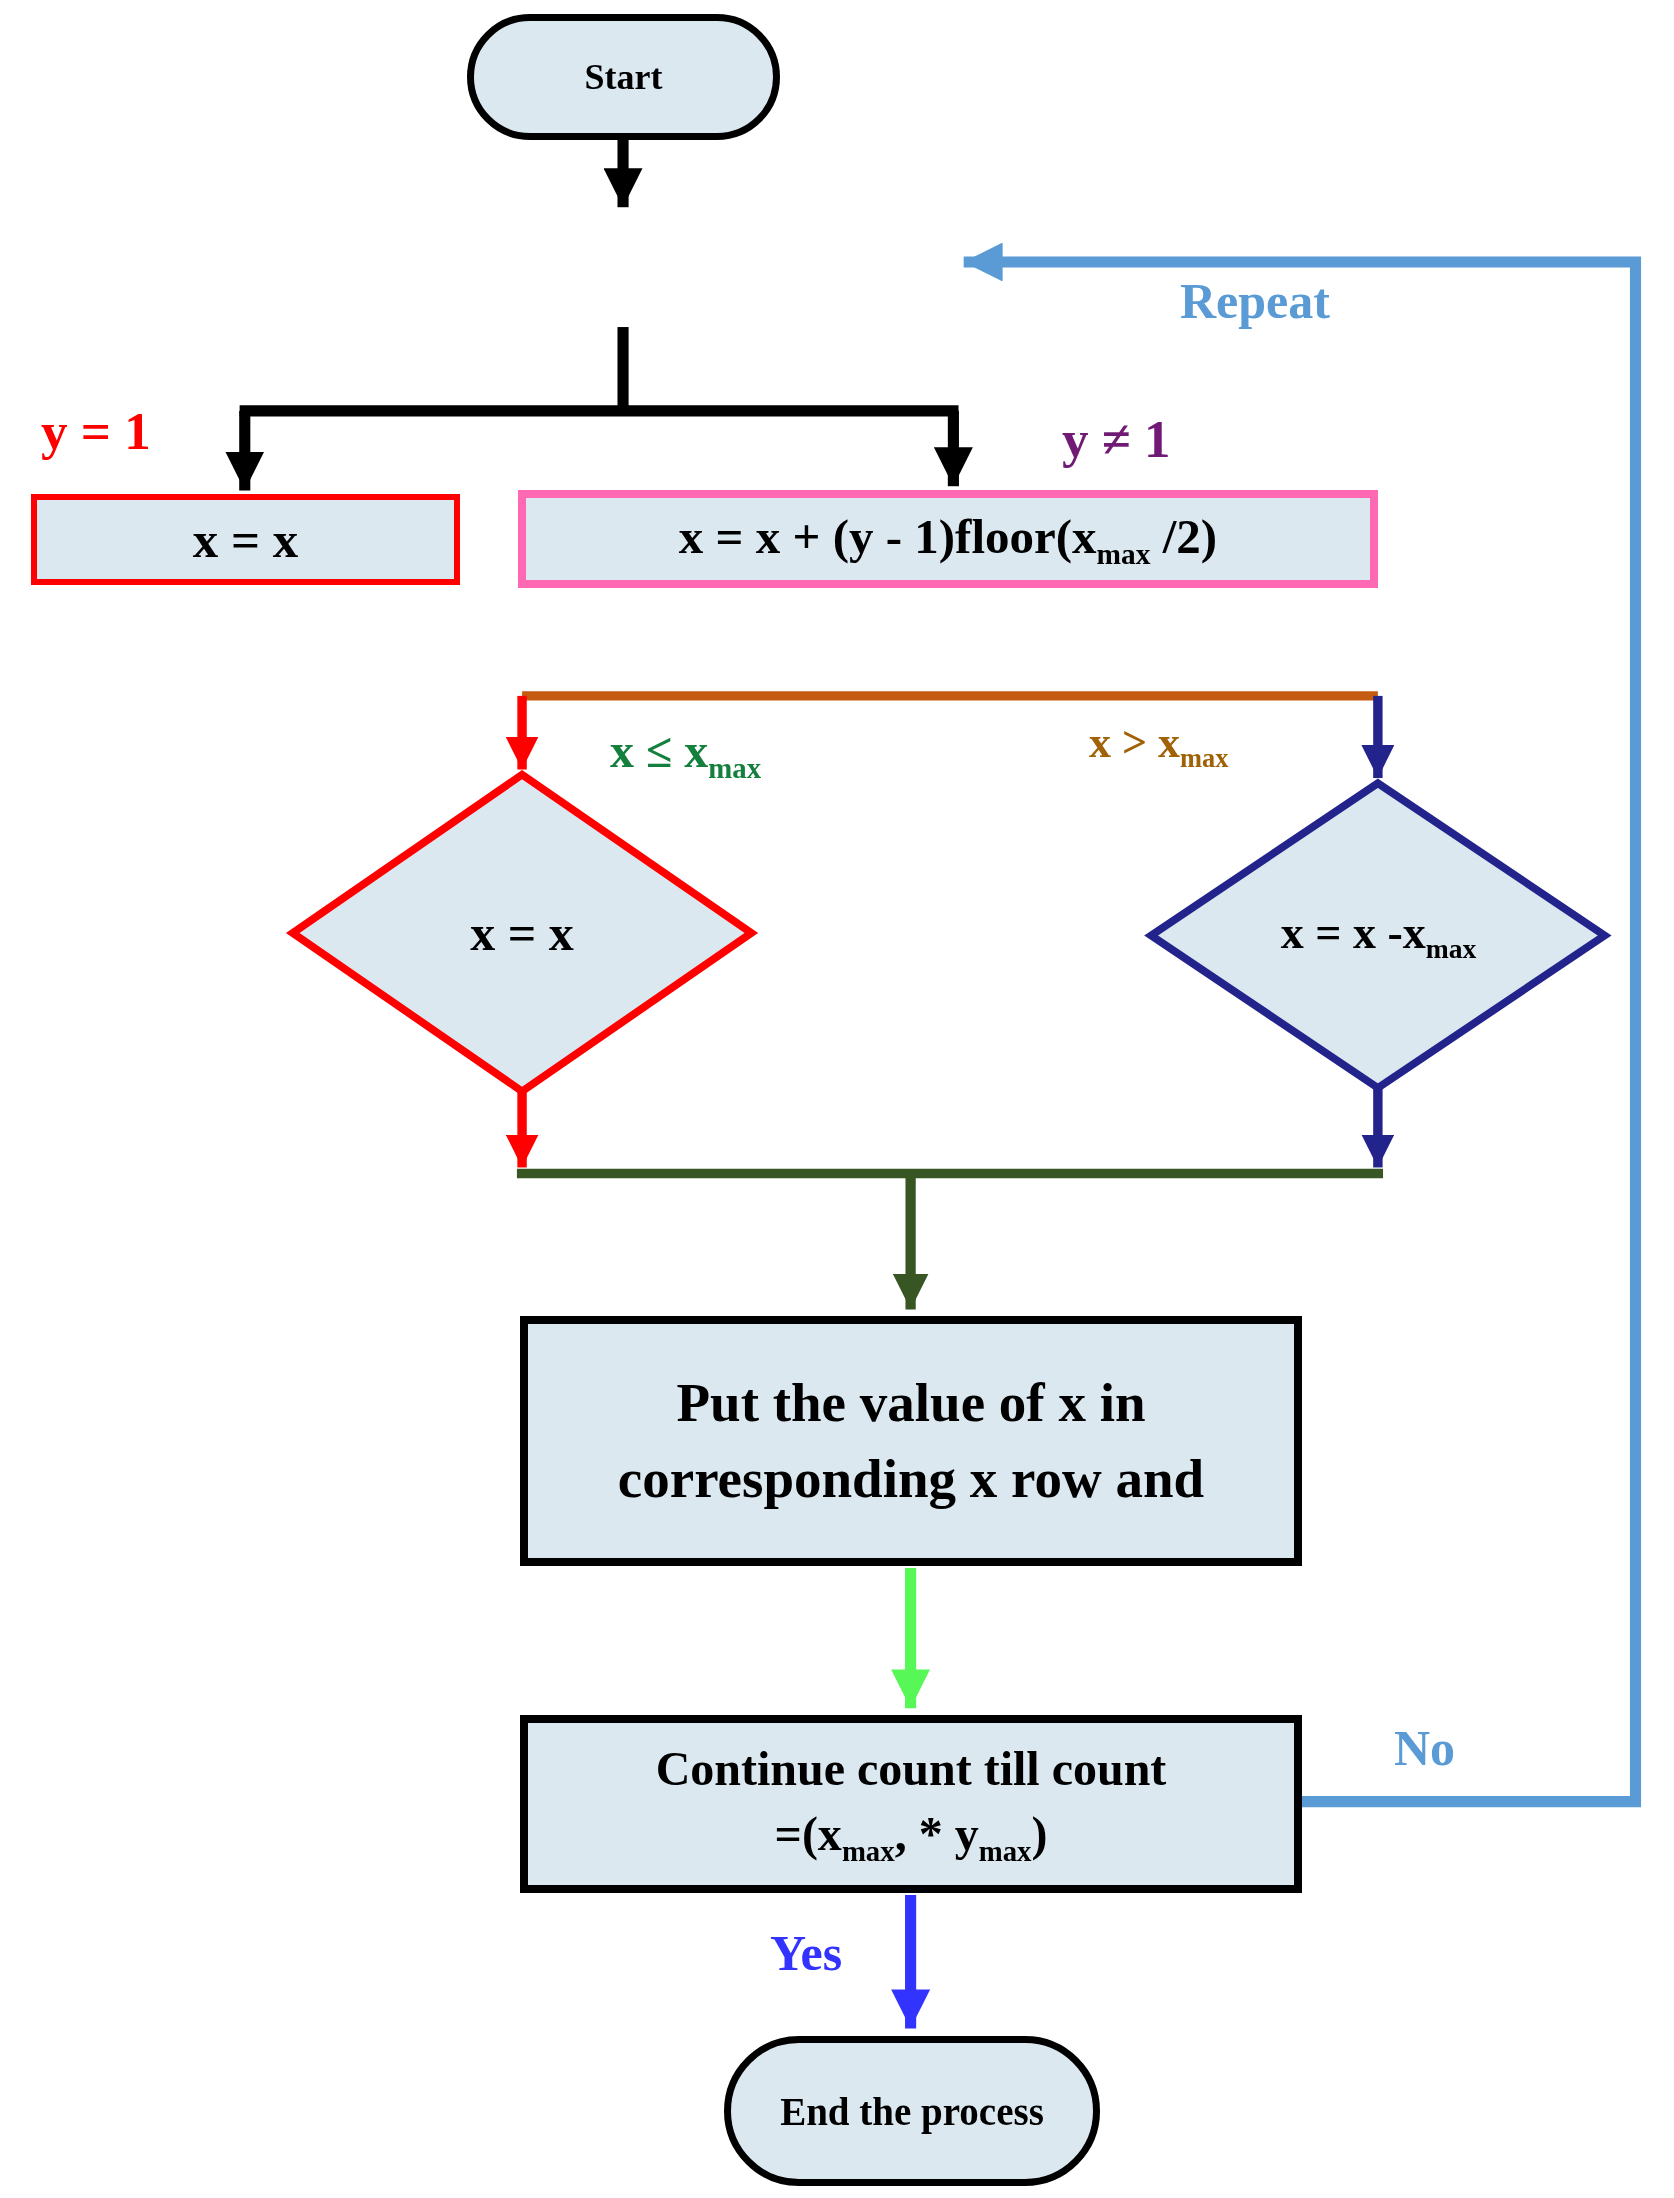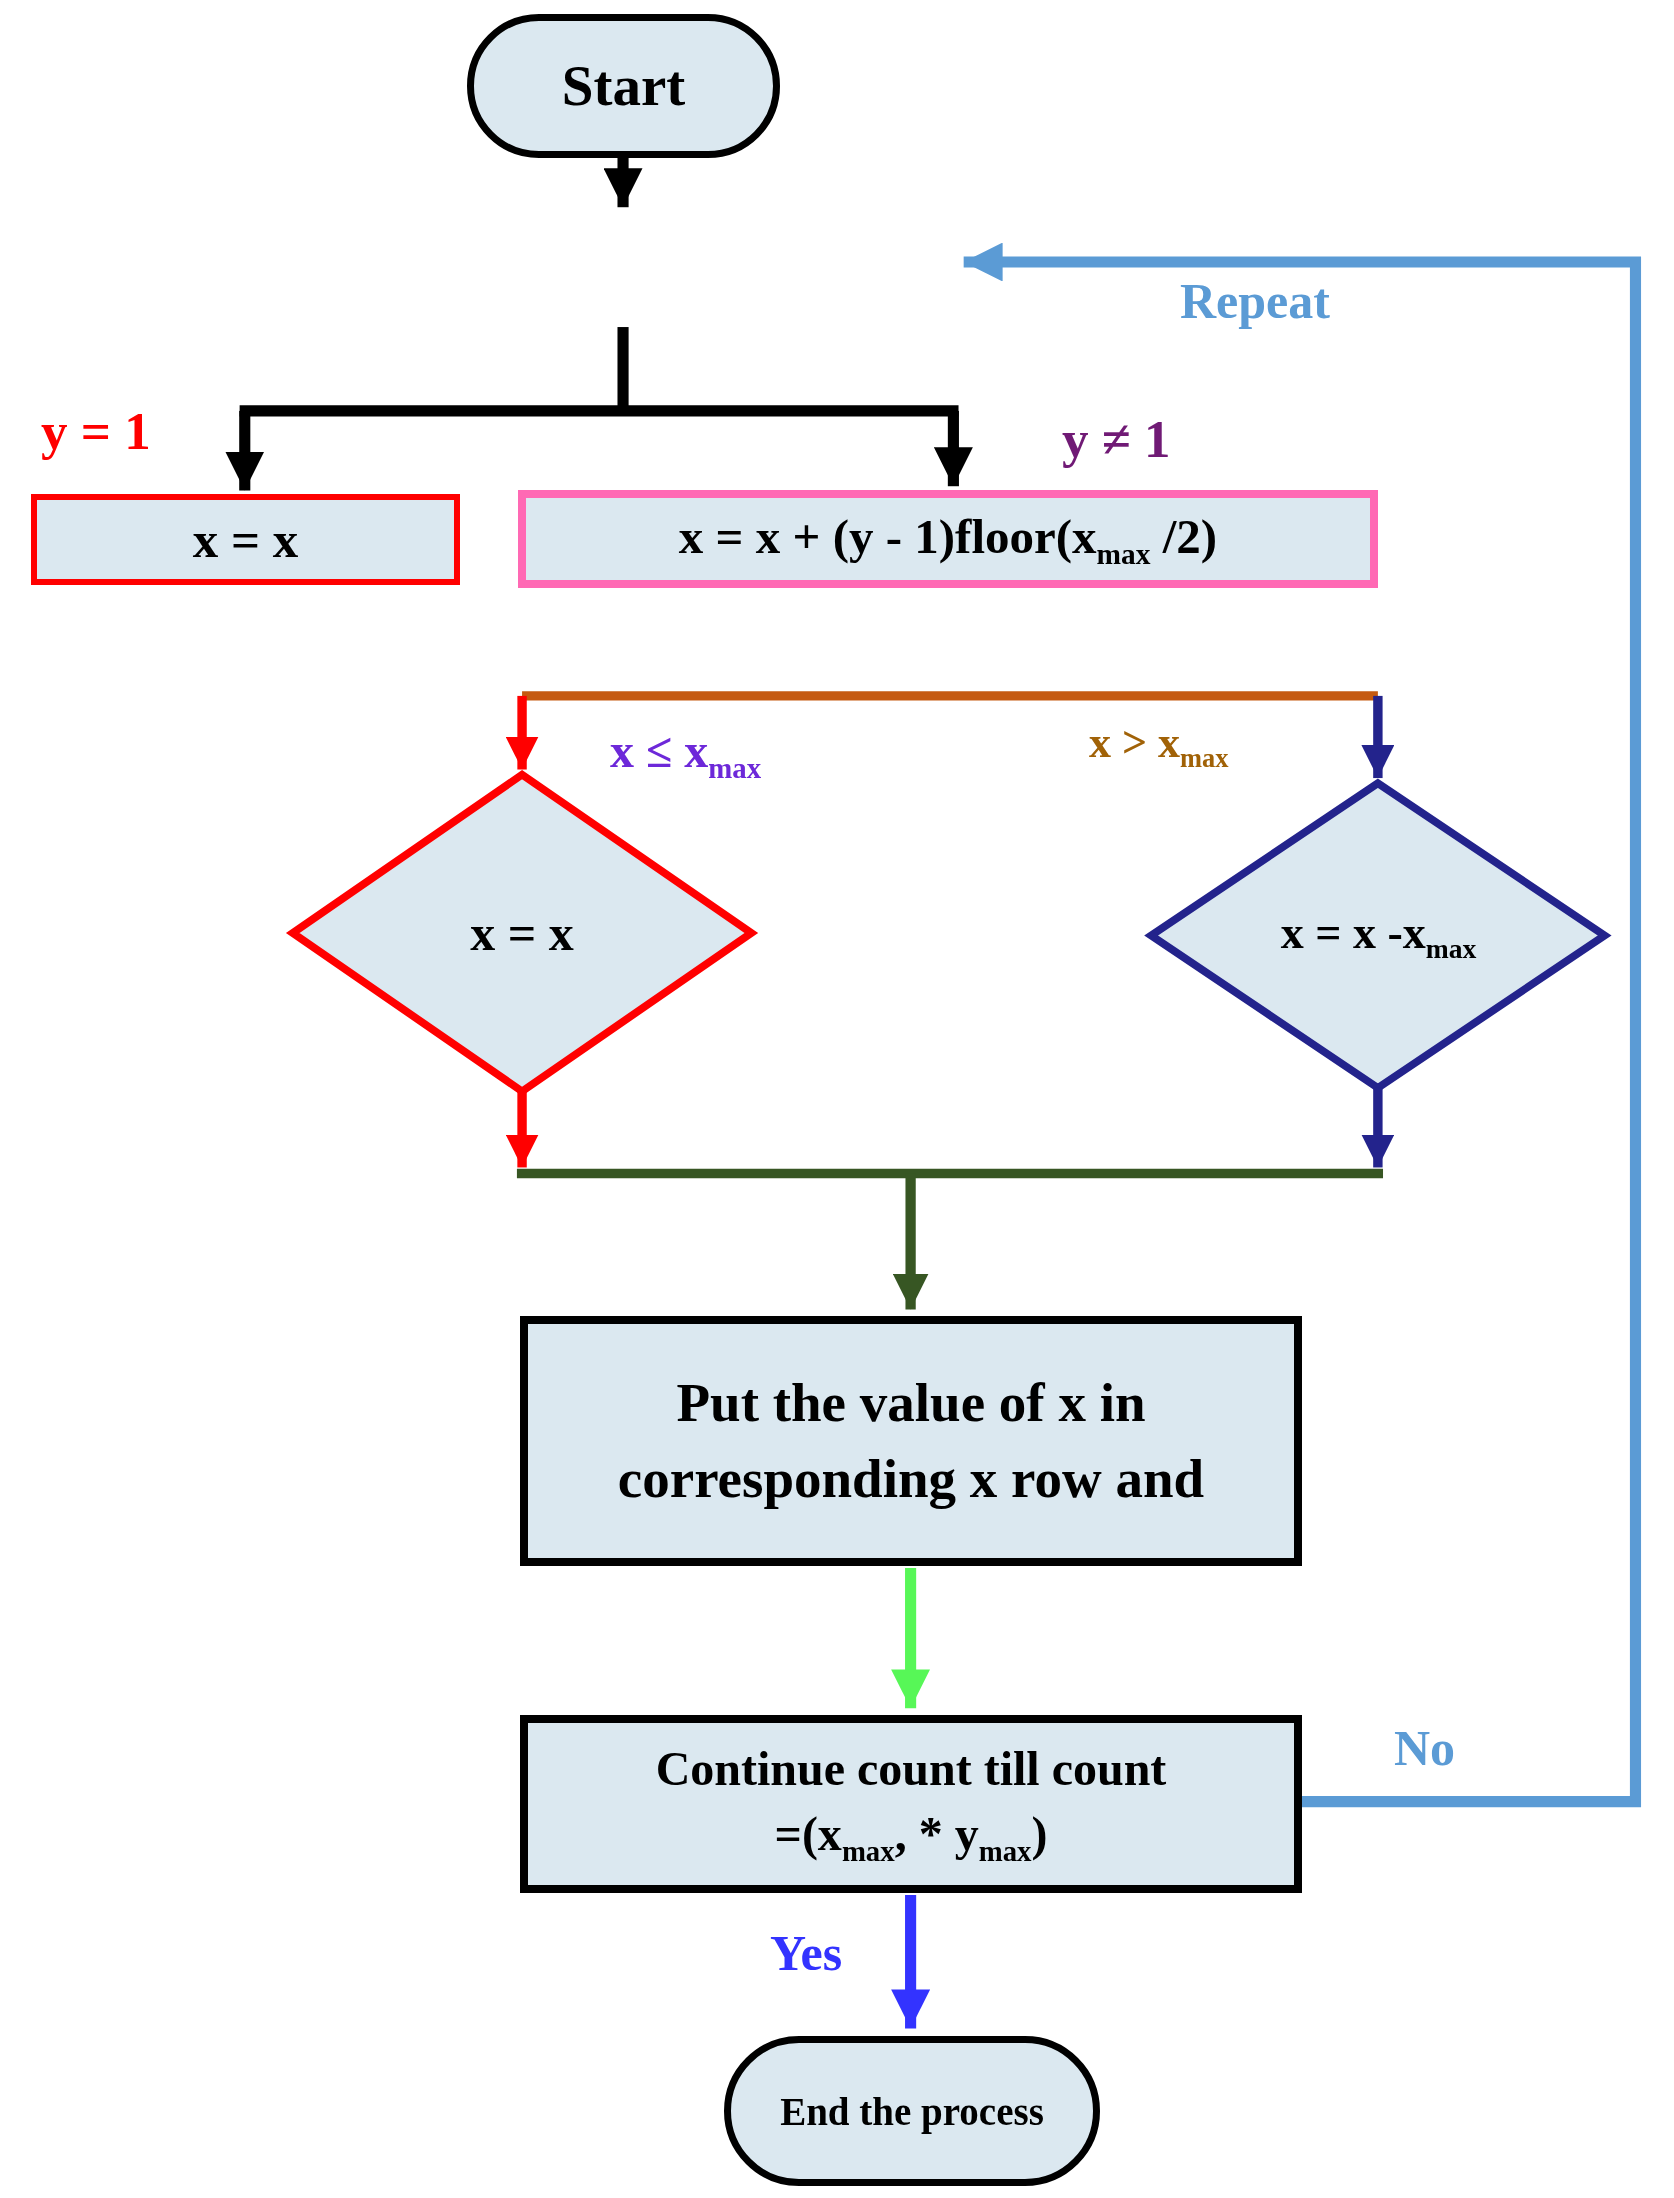--- a/index.html
+++ b/index.html
@@ -89,21 +89,21 @@
     <path d="M604 1371 H1616" fill="none" stroke-width="11" stroke="#375623"></path>
     <path d="M1064 1371 V1530" fill="none" stroke-width="12" marker-end="url(#mk-dgreen)" stroke="#375623"></path>
 
     <path d="M1064 1832 V1996" fill="none" stroke-width="13" marker-end="url(#mk-bgreen)" stroke="#57f757"></path>
 
     <path d="M1521 2105 H1911 V306 H1126" fill="none" stroke-width="13" stroke-linejoin="miter" marker-end="url(#mk-lblue)" stroke="#5b9bd5"></path>
 
     <path d="M1064 2214 V2370" fill="none" stroke-width="13" marker-end="url(#mk-blue)" stroke="#3333ff"></path>
   </svg>
 
-  <div class="node stadium" style="left:467px; top:13.7px; width:313px; height:144px; font-size:57px;">
+  <div class="node stadium" style="left:467px; top:13.7px; width:313px; height:126px; font-size:36px;">
     <span>Start</span>
   </div>
 
 
   <div class="node" style="left:31px; top:494px; width:429px; height:91px; border:6.8px solid #ff0000; font-size:51px;">
     <span>x = x</span>
   </div>
 
   <div class="node" style="left:518px; top:490px; width:860px; height:98px; border:8.6px solid #ff69b4; font-size:49px;">
     <span>x = x + (y - 1)floor(x<sub>max</sub> /2)</span>
@@ -132,21 +132,21 @@
     <div>
       <div>Continue count till count</div>
       <div>=(x<sub>max</sub>, * y<sub>max</sub>)</div>
     </div>
   </div>
 
   <div class="label" style="left:41px; top:401px; font-size:53px; color:#ff0000;">y = 1</div>
 
   <div class="label" style="left:1062px; top:409px; font-size:53px; color:#701a75;">y ≠  1</div>
 
-  <div class="label" style="left:610px; top:723px; font-size:48px; color:#6d28d9;">x ≤  x<sub>max</sub></div>
+  <div class="label" style="left:610px; top:723px; font-size:48px; color:#15803d;">x ≤  x<sub>max</sub></div>
 
   <div class="label" style="left:1089px; top:717px; font-size:44px; color:#a16207;">x &gt;  x<sub>max</sub></div>
 
   <div class="label" style="left:1180px; top:272px; font-size:50px; color:#5b9bd5;">Repeat</div>
 
   <div class="label" style="left:1394px; top:1719px; font-size:50px; color:#5b9bd5;">No</div>
 
   <div class="label" style="left:770px; top:1924px; font-size:50px; color:#3333ff;">Yes</div>
 
 </div>

